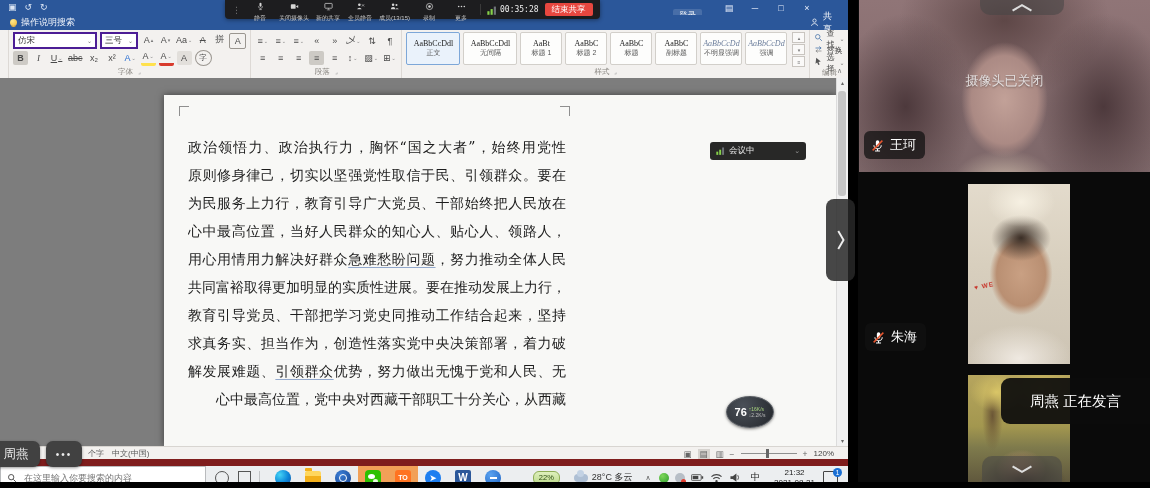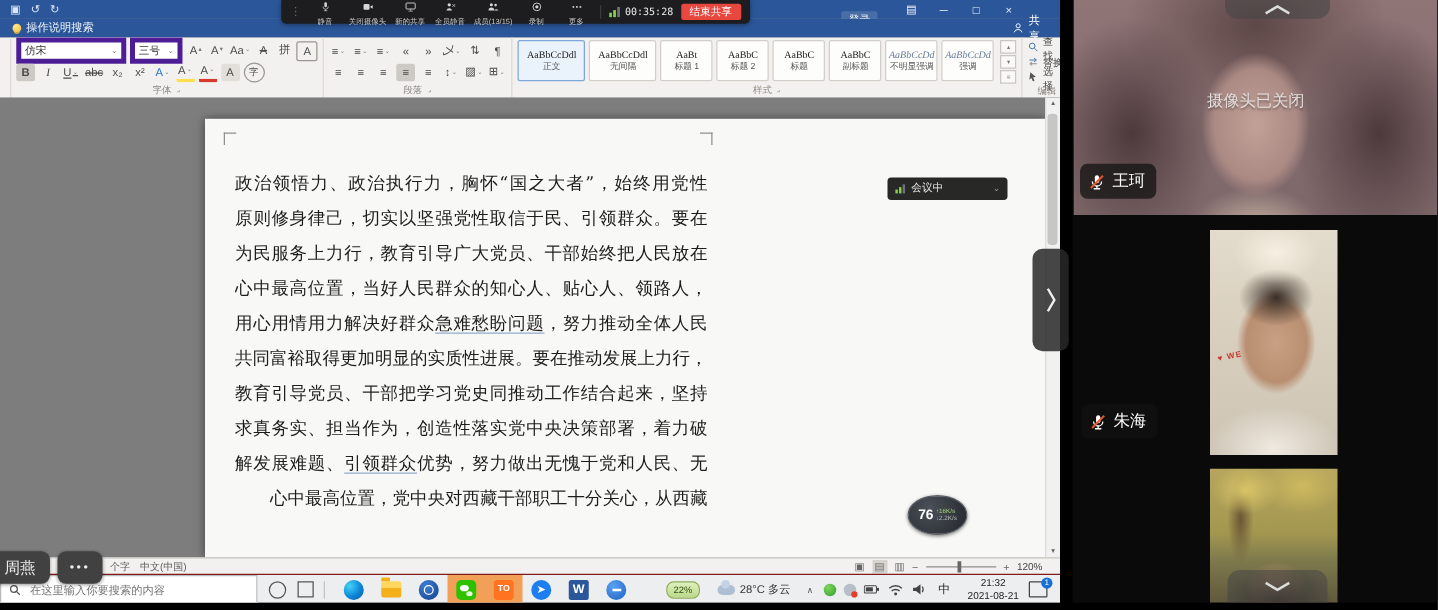--- a/index.html
+++ b/index.html
@@ -20,21 +20,21 @@
   .tellme{display:flex;align-items:center;gap:4px;margin-left:10px;color:#f0f4fb;font-size:9px;}
   .bulb{width:7px;height:7px;border-radius:50%;background:radial-gradient(circle at 35% 30%,#ffe98a,#f0b63a);box-shadow:0 2px 0 -1px #f0b63a;}
   .sharebtn{margin-left:auto;margin-right:16px;display:flex;align-items:center;gap:4px;color:#fff;font-size:9px;}
   
   .ribbon{position:absolute;left:0;top:30px;width:100%;height:48px;background:#f3f1ef;border-bottom:1px solid #d8d5d1;display:flex;}
   .rgroup{position:relative;border-right:1px solid #ddd9d5;display:flex;flex-direction:column;padding:2px 4px 0 4px;}
   .rgroup.clip{width:40px;}
   .glabel{margin-top:auto;height:12px;display:flex;align-items:center;justify-content:center;gap:3px;font-size:7.5px;color:#8a8782;}
   .dlg{display:inline-block;transform:rotate(-45deg);font-size:6px;color:#999;}
   .rrow{display:flex;align-items:center;gap:3px;height:17px;}
-  .combo{display:flex;align-items:center;justify-content:space-between;background:#fff;border:4px solid #4c1d95;font-size:8.5px;color:#333;padding:0 3px;height:13px;}
+  .combo{display:flex;align-items:center;justify-content:space-between;background:#fff;border:2px solid #4c1d95;font-size:8.5px;color:#333;padding:0 3px;height:13px;}
   .fname{width:74px;}.fsize{width:28px;}
   .car{font-size:6px;color:#777;margin-left:2px;}
   .rbtn{min-width:13px;height:14px;display:inline-flex;align-items:center;justify-content:center;font-size:9px;color:#4a4a4a;padding:0 1px;border-radius:2px;}
   .rbtn.act{background:#cdcac5;}
   .rbtn.s-up::after{content:"▴";font-size:5px;margin-left:1px;color:#777;}
   .rbtn.s-dn::after{content:"▾";font-size:5px;margin-left:1px;color:#777;}
   .rbtn.dd::after{content:"⌄";font-size:5px;margin-left:1px;color:#777;}
   .rbtn.strike{text-decoration:line-through;}
   .rbtn.hl{border-bottom:3px solid #ffe14d;}
   .rbtn.fc{border-bottom:3px solid #d83b2d;}
@@ -79,21 +79,21 @@
   
   .statusbar{position:absolute;left:0;top:446px;width:100%;height:13px;background:#f3f1ef;border-top:1px solid #d8d5d1;display:flex;align-items:center;font-size:8px;color:#5a5a5a;}
   .sb-left{display:flex;gap:8px;margin-left:88px;}
   .sb-right{margin-left:auto;display:flex;align-items:center;gap:6px;margin-right:14px;}
   .vicon{font-size:8.5px;color:#666;}
   .vicon.act{background:#d6d3cf;padding:0 2px;}
   .ztrack{position:relative;width:56px;height:1px;background:#8f8f8f;}
   .zthumb{position:absolute;left:46%;top:-4px;width:3px;height:9px;background:#666;}
   .zlabel{font-size:8px;color:#444;}
   
-  .taskbar{position:absolute;left:0;top:459px;width:100%;height:23px;background:#eceef0;display:flex;align-items:center;border-top:1px solid #7f1d1d;}
+  .taskbar{position:absolute;left:0;top:459px;width:100%;height:23px;background:#eceef0;display:flex;align-items:center;border-top:7px solid #7f1d1d;}
   .searchbox{width:198px;height:21px;background:#fff;border:1px solid #b9bbbd;display:flex;align-items:center;gap:5px;padding-left:6px;}
   .searchbox input{border:none;outline:none;font-size:9px;color:#666;width:160px;background:transparent;font-family:inherit;}
   .mag{width:10px;height:10px;}
   .cortana{width:12px;height:12px;border:1.5px solid #555;border-radius:50%;margin:0 9px;}
   .taskview{width:11px;height:11px;border:1.5px solid #555;margin-right:8px;position:relative;}
   .tsep{width:1px;height:14px;background:#c2c4c6;margin-right:8px;}
   .apps{display:flex;align-items:center;height:100%;}
   .app{width:30px;height:100%;display:flex;align-items:center;justify-content:center;}
   .app.hl{background:#f2a057;}
   .ic{width:16px;height:16px;border-radius:50%;display:flex;align-items:center;justify-content:center;font-size:8px;color:#fff;font-weight:bold;}
@@ -606,19 +606,20 @@
       <svg viewBox="0 0 20 20">
           <rect x="7.8" y="3" width="4.6" height="8.5" rx="2.3" fill="#fff"></rect>
           <path d="M5.2 9.5a4.9 4.9 0 0 0 9.8 0" fill="none" stroke="#fff" stroke-width="1.4"></path>
           <path d="M10 14.5v2.3M6.6 17.3h6.8" stroke="#fff" stroke-width="1.4" fill="none"></path>
           <path d="M3.5 16.5L16.5 3.5" stroke="#e8562f" stroke-width="2"></path>
         </svg>
       <span>朱海</span>
     </div>
 
     <div class="vtile v3"></div>
+    <div class="speakchip">周燕 正在发言</div>
     <div class="downbtn">
       <svg viewBox="0 0 40 14">
           <path d="M8 3l12 7 12-7" fill="none" stroke="#ddd" stroke-width="2.6"></path>
         </svg>
     </div>
   </div>
 </div>
 
 </body></html>

